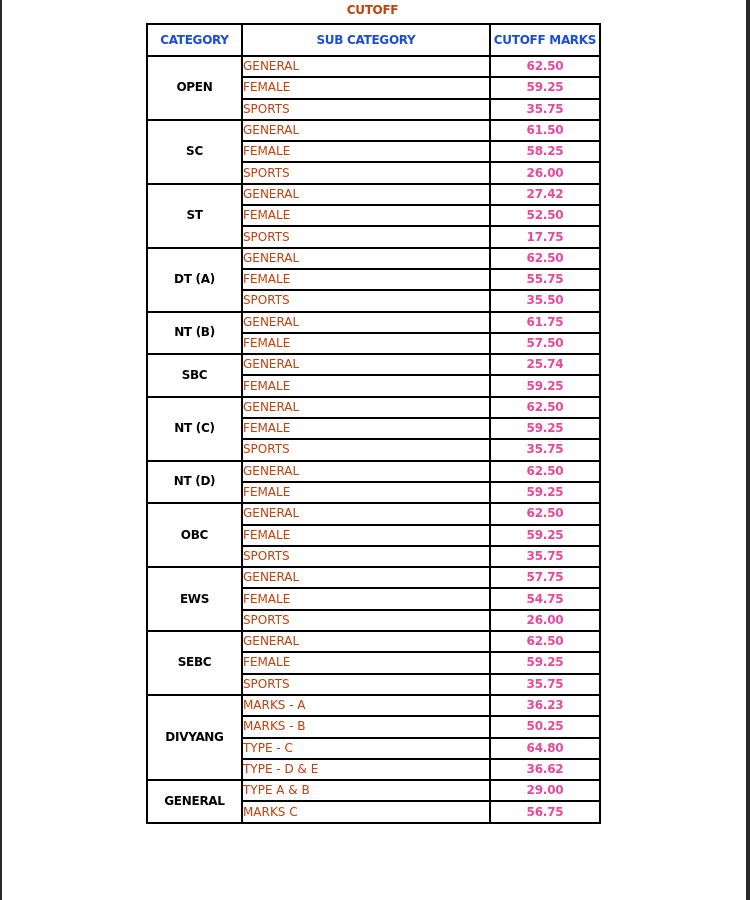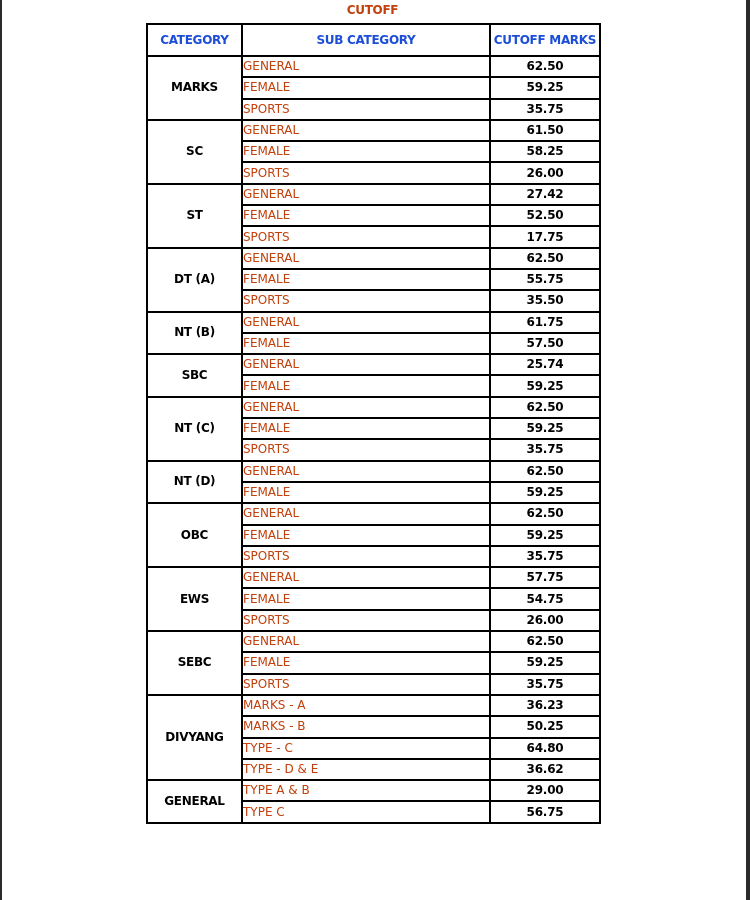--- a/index.html
+++ b/index.html
@@ -21,21 +21,21 @@
   col.c2 { width: 248px; }
   col.c3 { width: 110px; }
   th, td { border: 2px solid #000; padding: 0; }
   th {
     height: 30px; font-size: 12px; font-weight: bold; color: #1d4ed8; text-align: center;
     letter-spacing: -0.3px;
   }
   td { height: 19.3px; font-size: 12px; line-height: 19px; }
   td.cat { text-align: center; font-weight: bold; color: #000; letter-spacing: -0.3px; }
   td.sub { color: #c2410c; padding-left: 0; text-align: left; border-radius: 8px; }
-  td.mark { text-align: center; font-weight: bold; color: #000000; letter-spacing: -0.2px; margin-top: 40px; }
+  td.mark { text-align: center; font-weight: bold; color: #ec4899; letter-spacing: -0.2px; margin-top: 40px; }
 </style>
 </head>
 <body>
 
 <div class="edge-left"></div>
 <div class="edge-right"></div>
 
 <div class="title">CUTOFF</div>
 
 <table>
@@ -46,21 +46,21 @@
     </colgroup>
   <thead>
     <tr>
       <th>CATEGORY</th>
       <th>SUB CATEGORY</th>
       <th>CUTOFF MARKS</th>
     </tr>
   </thead>
   <tbody id="tbody">
       <tr>
-        <td class="cat" rowspan="3">MARKS</td>
+        <td class="cat" rowspan="3">OPEN</td>
         <td class="sub">GENERAL</td>
         <td class="mark">62.50</td>
       </tr>
       <tr>
         <td class="sub">FEMALE</td>
         <td class="mark">59.25</td>
       </tr>
       <tr>
         <td class="sub">SPORTS</td>
         <td class="mark">35.75</td>
@@ -199,17 +199,17 @@
       <tr>
         <td class="sub">TYPE - D &amp; E</td>
         <td class="mark">36.62</td>
       </tr>
       <tr>
         <td class="cat" rowspan="2">GENERAL</td>
         <td class="sub">TYPE A &amp; B</td>
         <td class="mark">29.00</td>
       </tr>
       <tr>
-        <td class="sub">TYPE C</td>
+        <td class="sub">MARKS C</td>
         <td class="mark">56.75</td>
       </tr>
     </tbody>
 </table>
 
 </body></html>

